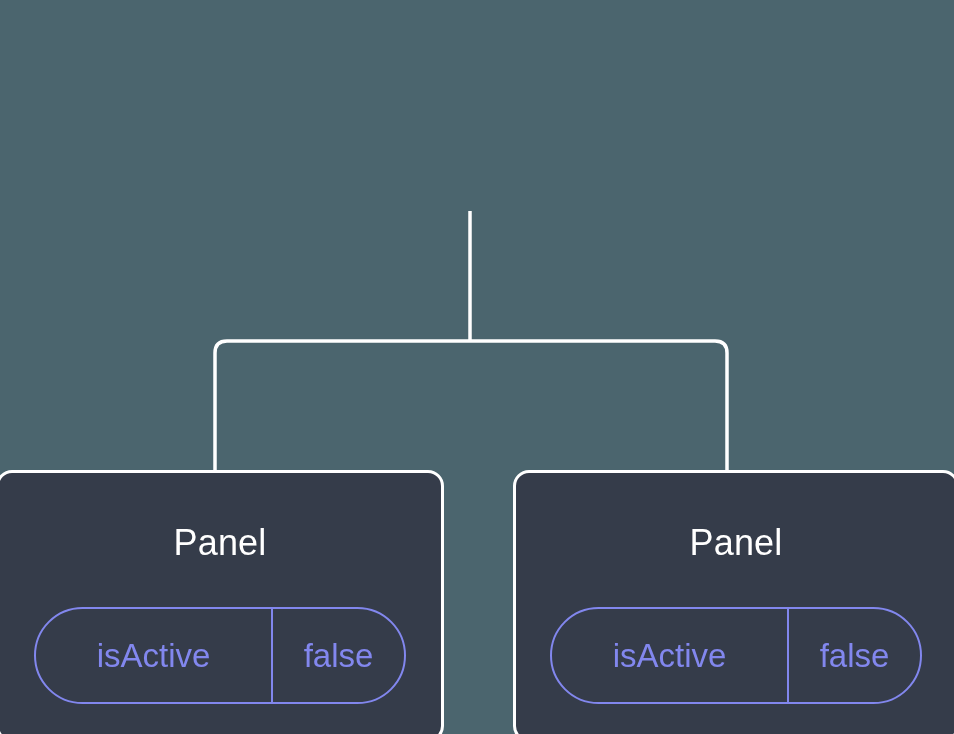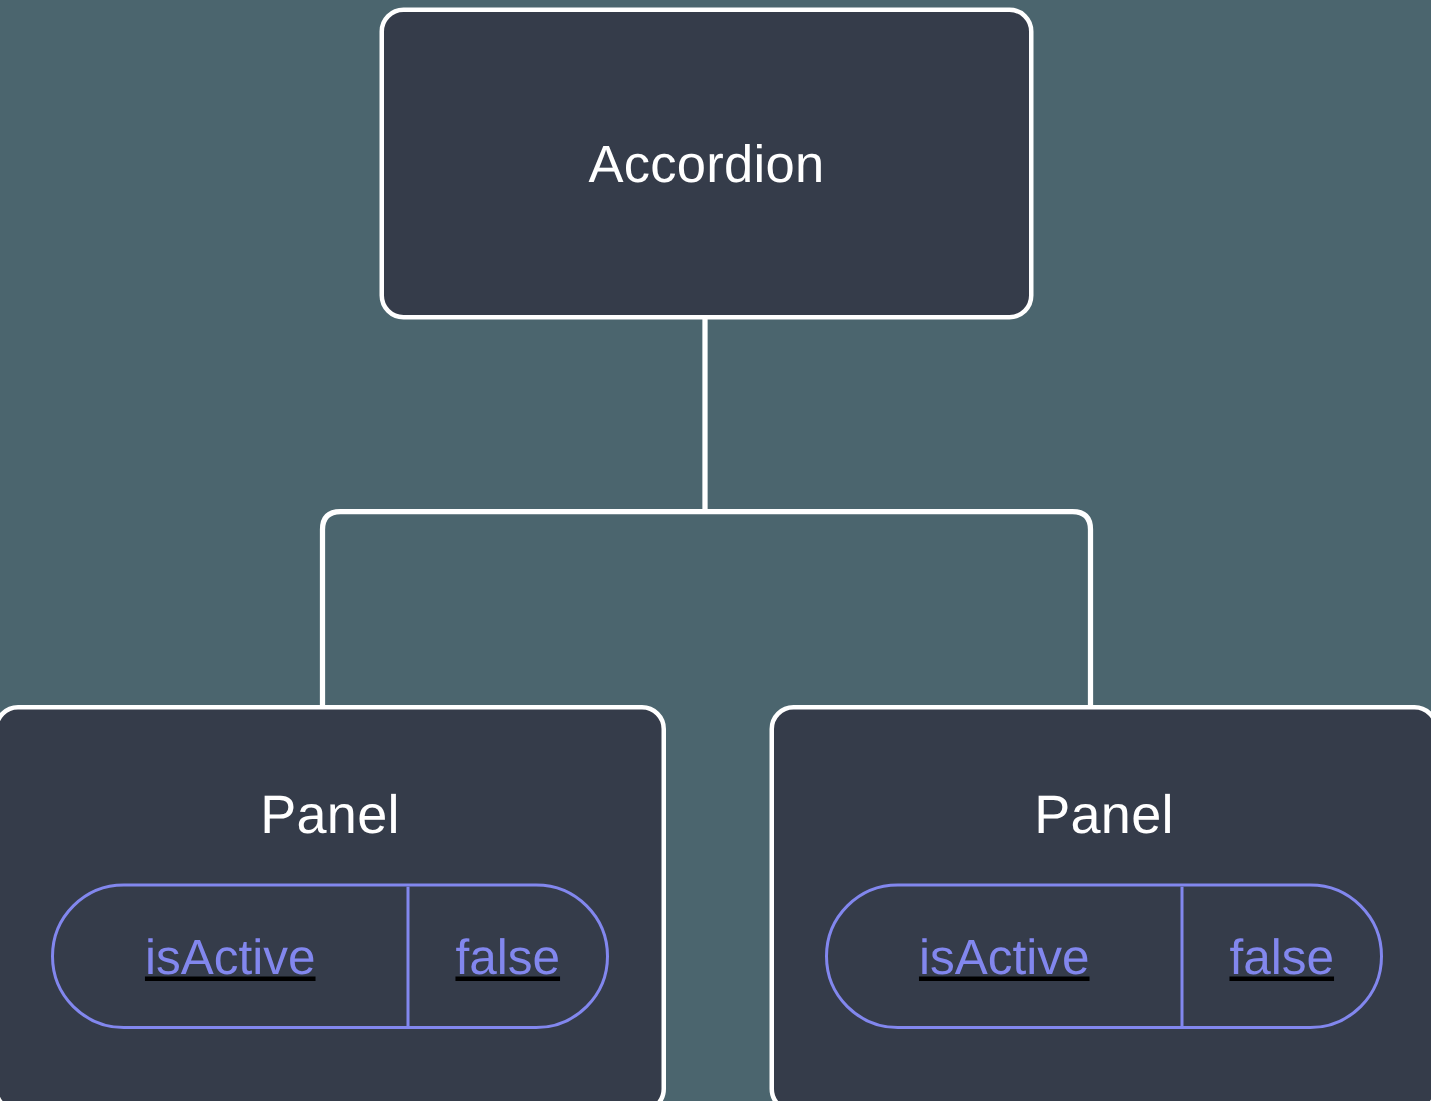--- a/index.html
+++ b/index.html
@@ -82,30 +82,29 @@
   }
 
   .node-panel-left .node-title,
   .node-panel-right .node-title {
     margin-top: 52px;
     font-size: 36px;
   }
 
   
   .state-pill {
-    margin-top: 28px;
+    margin-top: 46px;
     height: 97px;
     box-sizing: border-box;
     border: 2px solid #8287ee;
     border-radius: 49px;
     display: flex;
     align-items: stretch;
     background: transparent;
     overflow: hidden;
-    text-decoration: underline;
   }
 
   .node-panel-left .state-pill {
     width: 372px;
   }
 
   .node-panel-right .state-pill {
     width: 372px;
   }
 
@@ -137,23 +136,20 @@
 
   <svg id="connector-layer" viewBox="0 0 954 734" width="954" height="734" aria-hidden="true">
 
     <path d="M 470 211 L 470 341" fill="none" stroke="#ffffff" stroke-width="3.5" stroke-linecap="butt"></path>
 
     <path d="M 470 341 L 227 341 Q 215 341 215 353 L 215 472" fill="none" stroke="#ffffff" stroke-width="3.5" stroke-linecap="butt" stroke-linejoin="round"></path>
 
     <path d="M 470 341 L 715 341 Q 727 341 727 353 L 727 472" fill="none" stroke="#ffffff" stroke-width="3.5" stroke-linecap="butt" stroke-linejoin="round"></path>
   </svg>
 
-  <div class="node node-root">
-    <div class="node-title">Accordion</div>
-  </div>
 
   <div class="node node-panel-left">
     <div class="node-title">Panel</div>
     <div class="state-pill">
       <div class="pill-cell pill-key">isActive</div>
       <div class="pill-cell pill-value">false</div>
     </div>
   </div>
 
   <div class="node node-panel-right">

